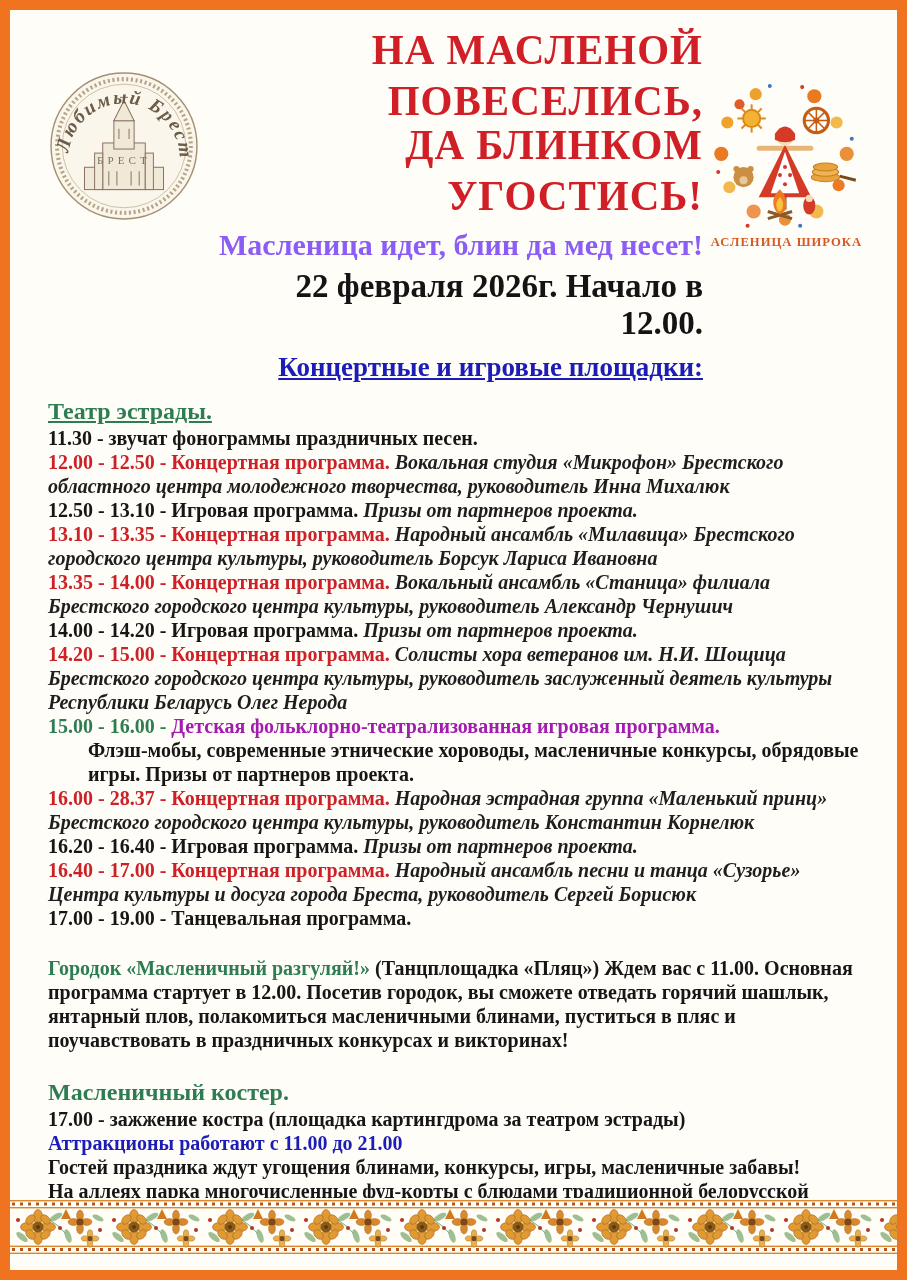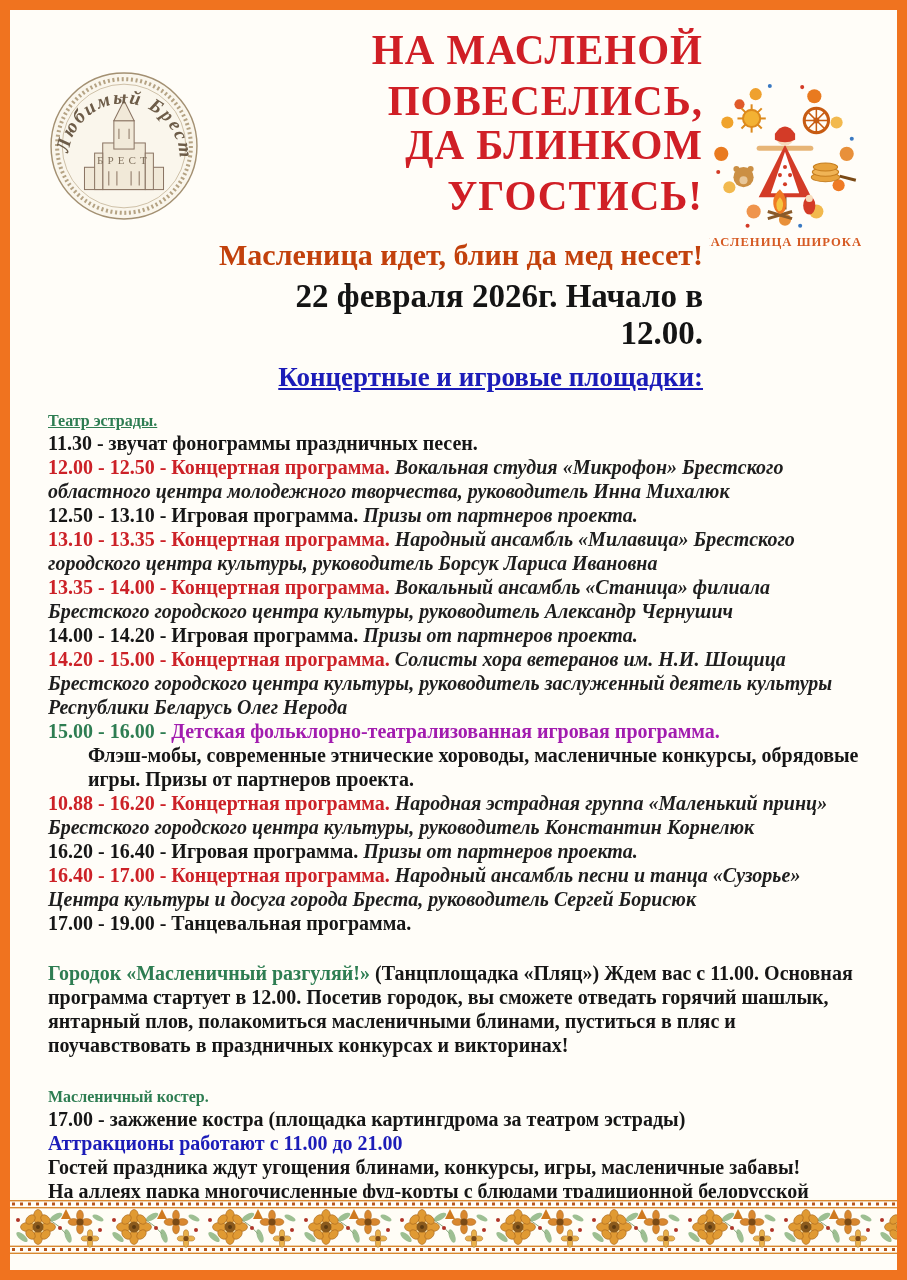--- a/index.html
+++ b/index.html
@@ -14,27 +14,27 @@
 
   
   .hdr { display:grid; grid-template-columns:158px 1fr 158px; column-gap:6px; align-items:start; }
   .logo-left { margin-top:48px; }
   .logo-right { margin-top:56px; }
   .title-block { text-align:right; padding-top:6px; }
   .title-red {
     margin:0; color:#d01f26; font-weight:bold; font-size:41px; line-height:1.16;
     letter-spacing:1px; transform:scaleY(1.05);
   }
-  .subtitle { color:#c2410c; font-weight:bold; font-size:30px; margin-top:20px; }
+  .subtitle { color:#8b5cf6; font-weight:bold; font-size:30px; margin-top:10px; }
   .date-line { color:#141414; font-weight:bold; font-size:33px; margin-top:6px; }
   .venues-heading { color:#1c1cb8; font-weight:bold; font-size:27px; text-decoration:underline; margin-top:10px; }
 
   
   .schedule { margin-top:14px; font-size:20px; line-height:1.2; color:#161616; font-weight:bold; }
-  .sec-h { margin:0; font-size:16px; color:#2e7d52; font-weight:bold; display:inline-block; }
+  .sec-h { margin:0; font-size:24px; color:#2e7d52; font-weight:bold; display:inline-block; }
   .sec-h.u { text-decoration:underline; }
   .item { margin:0; }
   .lead { font-weight:bold;margin-top:42px; }
   .lead[data-color="red"]   { color:#cc2127; }
   .lead[data-color="black"] { color:#161616; }
   .lead[data-color="green"] { color:#2e7d52; }
   .lead[data-color="blue"]  { color:#a21caf; }
   .desc { font-style:italic; font-weight:bold; color:#1e1e1e; }
   .sub-indent { padding-left:40px; }
   .gap { margin-top:26px; }
@@ -185,21 +185,21 @@
         <h2 class="sec-h u">Театр эстрады.</h2>
         <p class="item"><span class="lead" data-color="black">11.30 - звучат фонограммы праздничных песен.</span> <span class="desc"></span></p>
         <p class="item"><span class="lead" data-color="red">12.00 - 12.50 - Концертная программа.</span> <span class="desc">Вокальная студия «Микрофон» Брестского областного центра молодежного творчества, руководитель Инна Михалюк</span></p>
         <p class="item"><span class="lead" data-color="black">12.50 - 13.10 - Игровая программа.</span> <span class="desc">Призы от партнеров проекта.</span></p>
         <p class="item"><span class="lead" data-color="red">13.10 - 13.35 - Концертная программа.</span> <span class="desc">Народный ансамбль «Милавица» Брестского городского центра культуры, руководитель Борсук Лариса Ивановна</span></p>
         <p class="item"><span class="lead" data-color="red">13.35 - 14.00 - Концертная программа.</span> <span class="desc">Вокальный ансамбль «Станица» филиала Брестского городского центра культуры, руководитель Александр Чернушич</span></p>
         <p class="item"><span class="lead" data-color="black">14.00 - 14.20 - Игровая программа.</span> <span class="desc">Призы от партнеров проекта.</span></p>
         <p class="item"><span class="lead" data-color="red">14.20 - 15.00 - Концертная программа.</span> <span class="desc">Солисты хора ветеранов им. Н.И. Шощица Брестского городского центра культуры, руководитель заслуженный деятель культуры Республики Беларусь Олег Нерода</span></p>
         <p class="item"><span class="lead" data-color="green">15.00 - 16.00 -</span> <span class="lead" data-color="blue">Детская фольклорно-театрализованная игровая программа.</span></p>
         <p class="item sub-indent">Флэш-мобы, современные этнические хороводы, масленичные конкурсы, обрядовые игры. Призы от партнеров проекта.</p>
-        <p class="item"><span class="lead" data-color="red">10.88 - 16.20 - Концертная программа.</span> <span class="desc">Народная эстрадная группа «Маленький принц» Брестского городского центра культуры, руководитель Константин Корнелюк</span></p>
+        <p class="item"><span class="lead" data-color="red">16.00 - 28.37 - Концертная программа.</span> <span class="desc">Народная эстрадная группа «Маленький принц» Брестского городского центра культуры, руководитель Константин Корнелюк</span></p>
         <p class="item"><span class="lead" data-color="black">16.20 - 16.40 - Игровая программа.</span> <span class="desc">Призы от партнеров проекта.</span></p>
         <p class="item"><span class="lead" data-color="red">16.40 - 17.00 - Концертная программа.</span> <span class="desc">Народный ансамбль песни и танца «Сузорье» Центра культуры и досуга города Бреста, руководитель Сергей Борисюк</span></p>
         <p class="item"><span class="lead" data-color="black">17.00 - 19.00 - Танцевальная программа.</span> <span class="desc"></span></p>
       </section>
 
       <section class="gap">
         <p class="item"><span class="flow-head">Городок «Масленичный разгуляй!»</span> <span>(Танцплощадка «Пляц») Ждем вас с 11.00. Основная программа стартует в 12.00. Посетив городок, вы сможете отведать горячий шашлык, янтарный плов, полакомиться масленичными блинами, пуститься в пляс и поучавствовать в праздничных конкурсах и викторинах!</span></p>
       </section>
 
 

